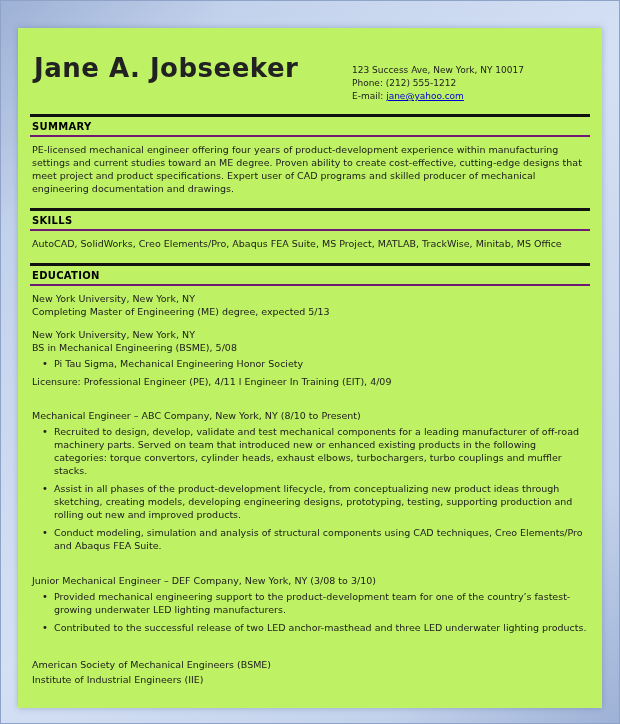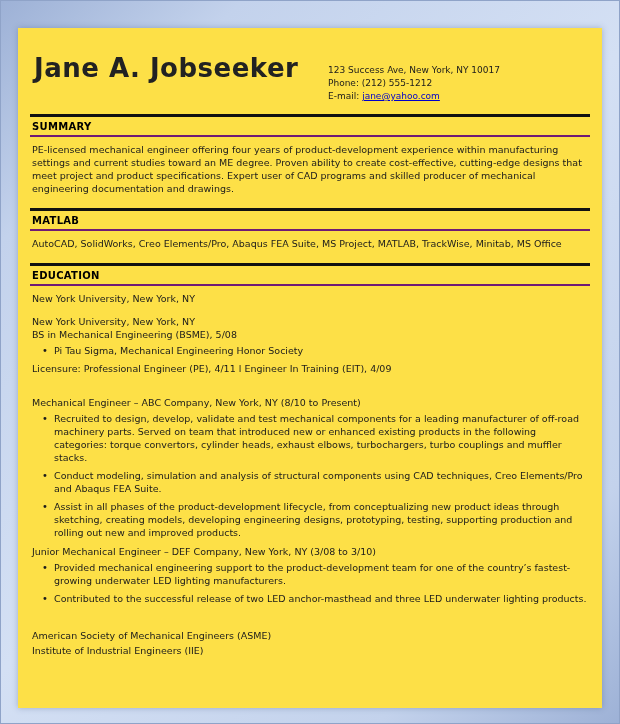--- a/index.html
+++ b/index.html
@@ -13,21 +13,21 @@
   }
   .frame {
     position: absolute;
     inset: 0;
     border: 1px solid #8fa3c8;
     box-sizing: border-box;
   }
   .page {
     position: absolute;
     top: 28px; left: 18px; right: 18px; bottom: 16px;
-    background: #fde047;
+    background: #bef264;
     box-shadow: 0 0 6px rgba(60,80,130,0.35);
     padding: 14px 12px 10px 12px;
     box-sizing: border-box;
     color: #1b1b1b;
     font-size: 9.5px;
     line-height: 13px;
   }
   .header-row {
     display: flex;
     align-items: flex-start;
@@ -40,21 +40,21 @@
     color: #222;
     letter-spacing: 0.5px;
     flex: 1;
   }
   .contact {
     width: 262px;
     margin-top: 10px;
     font-size: 9px;
     line-height: 13px;
   }
-  .contact-line { white-space: nowrap; }
+  .contact-line { white-space: nowrap; margin-left: 24px; }
   .email-link {
     color: #0000cc;
     text-decoration: underline;
     cursor: pointer;
   }
   .section { margin-top: 11px; }
   .sec-head {
     border-top: 3px solid #111;
     border-bottom: 2px solid #701a75;
     font-weight: bold;
@@ -75,21 +75,21 @@
     margin: 0 0 5px 0;
   }
   .bullet::before {
     content: "\2022";
     position: absolute;
     left: 10px;
     top: 0;
     font-size: 10px;
   }
   .job-title { margin: 2px 0 2px 0; }
-  .job + .job { margin-top: 6px; }
+  .job + .job { margin-top: 22px; }
   .aff-line { margin: 0 0 2px 0; }
 </style>
 </head>
 <body>
 
 <div class="frame"></div>
 
 <div class="page">
 
   <div class="header-row">
@@ -102,63 +102,64 @@
   </div>
 
   <div class="section">
     <div class="sec-head">SUMMARY</div>
     <div class="sec-body">
       <p class="para"><span class="bold">PE-licensed mechanical engineer</span><span> offering four years of product-development experience within manufacturing settings and current studies toward an ME degree. Proven ability to create cost-effective, cutting-edge designs that meet project and product specifications. Expert user of CAD programs and skilled producer of mechanical engineering documentation and drawings.</span></p>
     </div>
   </div>
 
   <div class="section">
-    <div class="sec-head">MATLAB</div>
+    <div class="sec-head">SKILLS</div>
     <div class="sec-body">
       <p class="para">AutoCAD, SolidWorks, Creo Elements/Pro, Abaqus FEA Suite, MS Project, MATLAB, TrackWise, Minitab, MS Office</p>
     </div>
   </div>
 
   <div class="section">
     <div class="sec-head">EDUCATION</div>
     <div class="sec-body">
       <p class="edu-line">New York University, New York, NY</p>
+      <p class="edu-line"><span class="bold">Completing Master of Engineering (ME)</span><span> degree, expected 5/13</span></p>
       <div class="edu-gap"></div>
       <p class="edu-line">New York University, New York, NY</p>
       <p class="edu-line"><span class="bold">BS in Mechanical Engineering (BSME),</span><span> 5/08</span></p>
       <div class="bullets">
         <div class="bullet">Pi Tau Sigma, Mechanical Engineering Honor Society</div>
       </div>
       <p class="edu-line"><span class="bold">Licensure:</span><span> Professional Engineer (PE), 4/11 l Engineer In Training (EIT), 4/09</span></p>
     </div>
   </div>
 
   <div class="section">
     <div class="sec-body">
 
       <div class="job">
         <p class="job-title"><span class="bold">Mechanical Engineer</span><span> – ABC Company, New York, NY (8/10 to Present)</span></p>
         <div class="bullets">
           <div class="bullet">Recruited to design, develop, validate and test mechanical components for a leading manufacturer of off-road machinery parts. Served on team that introduced new or enhanced existing products in the following categories: torque convertors, cylinder heads, exhaust elbows, turbochargers, turbo couplings and muffler stacks.</div>
+          <div class="bullet">Assist in all phases of the product-development lifecycle, from conceptualizing new product ideas through sketching, creating models, developing engineering designs, prototyping, testing, supporting production and rolling out new and improved products.</div>
           <div class="bullet">Conduct modeling, simulation and analysis of structural components using CAD techniques, Creo Elements/Pro and Abaqus FEA Suite.</div>
-          <div class="bullet">Assist in all phases of the product-development lifecycle, from conceptualizing new product ideas through sketching, creating models, developing engineering designs, prototyping, testing, supporting production and rolling out new and improved products.</div>
         </div>
       </div>
 
       <div class="job">
         <p class="job-title"><span class="bold">Junior Mechanical Engineer</span><span> – DEF Company, New York, NY (3/08 to 3/10)</span></p>
         <div class="bullets">
           <div class="bullet">Provided mechanical engineering support to the product-development team for one of the country’s fastest-growing underwater LED lighting manufacturers.</div>
           <div class="bullet">Contributed to the successful release of two LED anchor-masthead and three LED underwater lighting products.</div>
         </div>
       </div>
 
     </div>
   </div>
 
   <div class="section">
     <div class="sec-body">
-      <p class="aff-line">American Society of Mechanical Engineers (ASME)</p>
+      <p class="aff-line">American Society of Mechanical Engineers (BSME)</p>
       <p class="aff-line">Institute of Industrial Engineers (IIE)</p>
     </div>
   </div>
 
 </div>
 
 </body></html>

